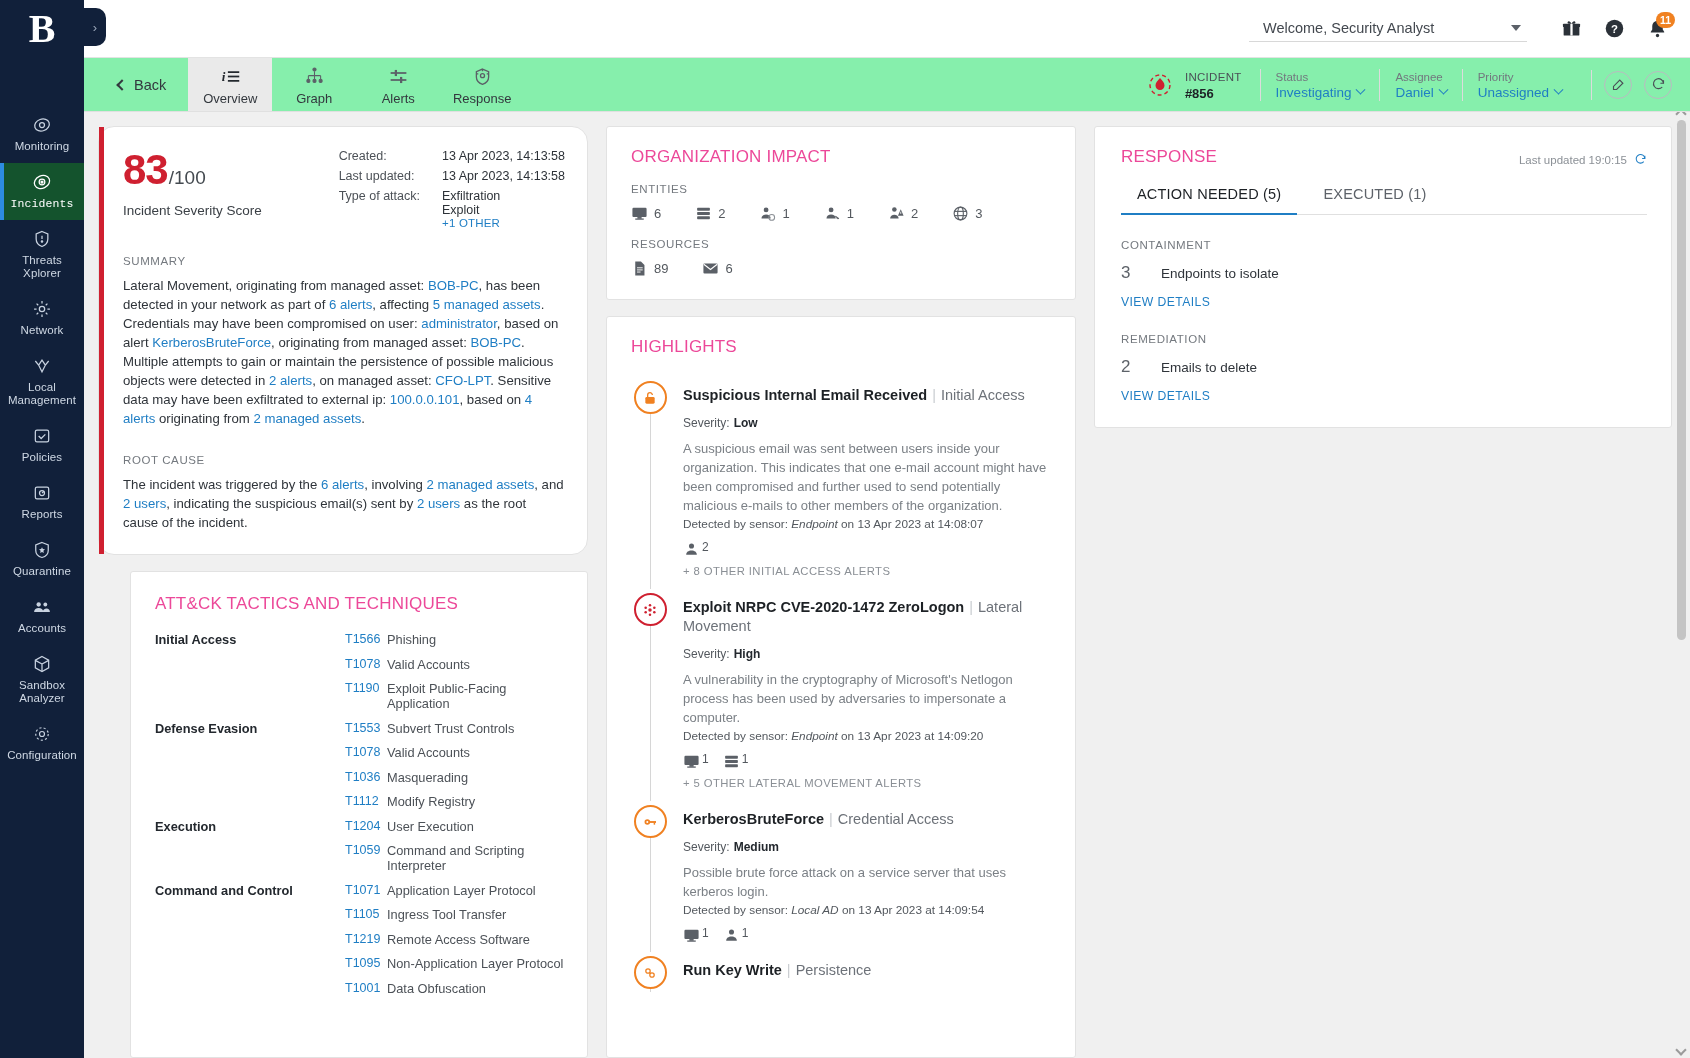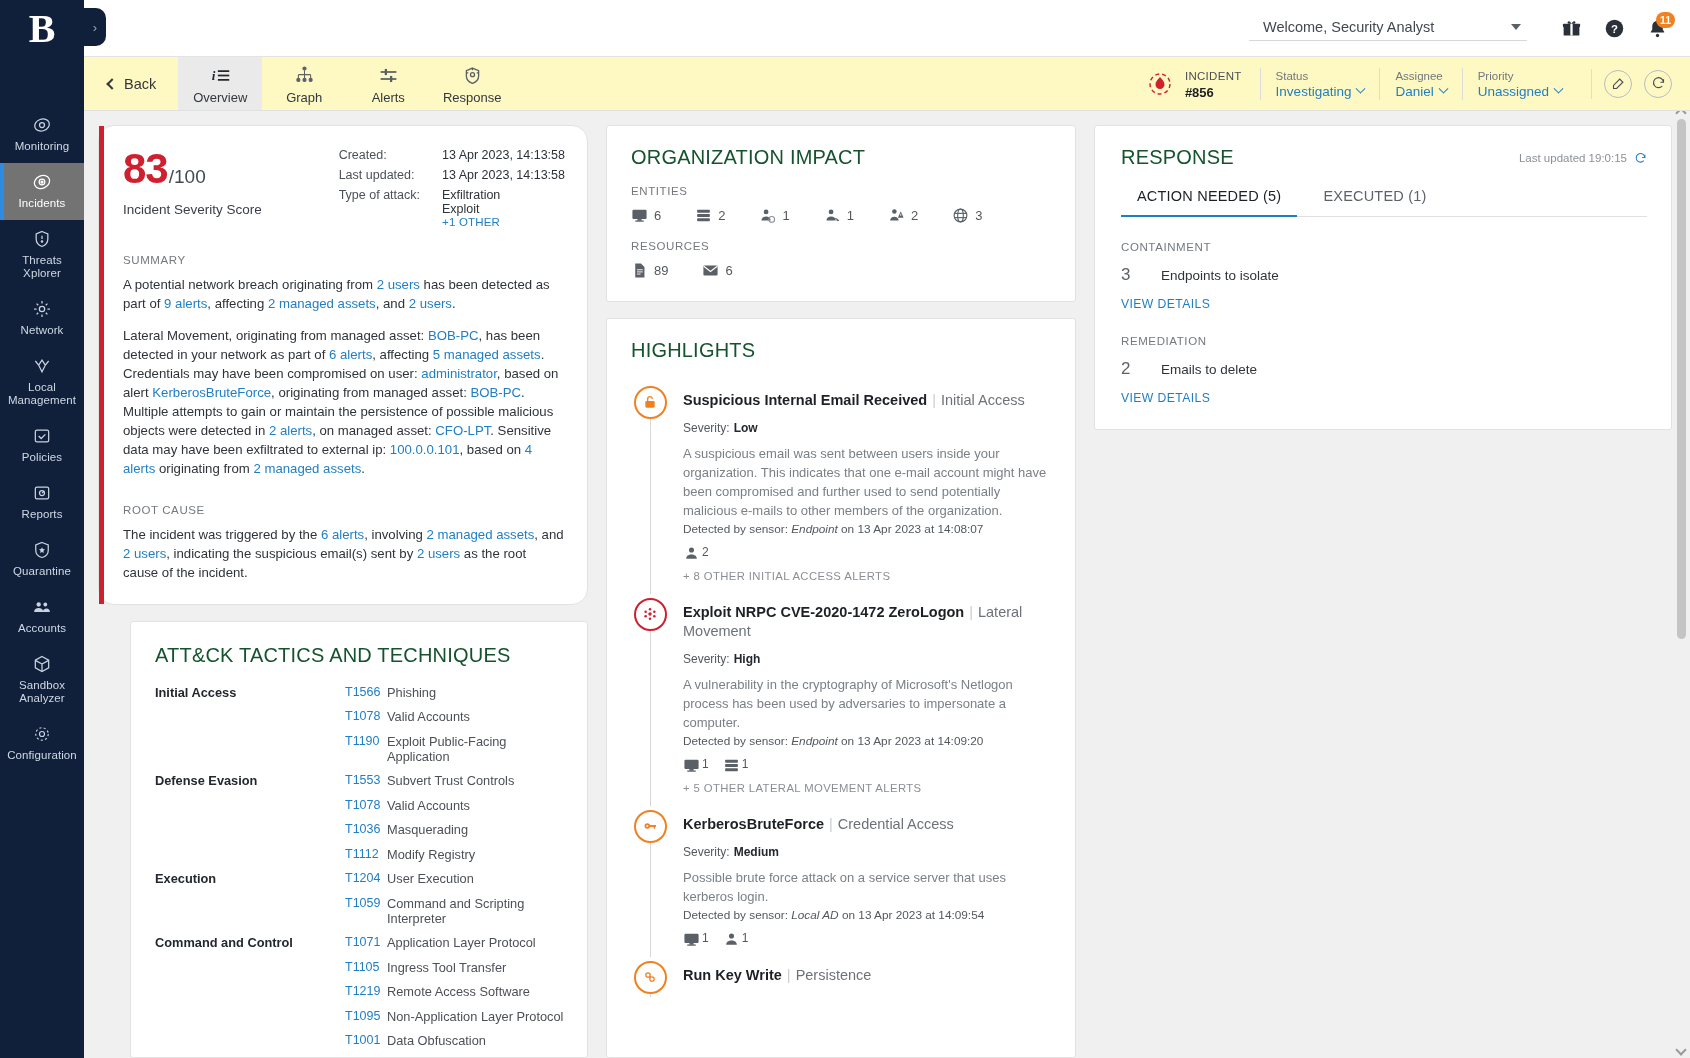--- a/index.html
+++ b/index.html
@@ -30,21 +30,21 @@
   .nav { width: 100%; padding-top: 48px; display: flex; flex-direction: column; }
   .nav-item {
     width: 100%; padding: 9px 2px 10px; display: flex; flex-direction: column;
     align-items: center; gap: 5px; cursor: pointer; position: relative;
   }
   .nav-item .ico { width: 20px; height: 20px; display: block; }
   .nav-item .ico svg { width: 20px; height: 20px; display: block; }
   .nav-label {
     font-size: 11.5px; line-height: 13px; text-align: center; color: #cfd8e4; letter-spacing: .1px;
   }
-  .nav-item.active { background: #737373; }
+  .nav-item.active { background: #14532d; font-family: Liberation Mono, monospace; }
   .nav-item.active::before {
     content: ""; position: absolute; left: 0; top: 0; bottom: 0; width: 4px; background: #2d8ce0;
   }
   .nav-item.active .nav-label { color: #fff; }
 
   
   .right { flex: 1 1 auto; display: flex; flex-direction: column; min-width: 0; background: #f0f0f0; }
 
   
   .topbar {
@@ -64,22 +64,22 @@
   .ticon { width: 21px; height: 21px; position: relative; cursor: pointer; color: #2b3138; }
   .ticon svg { width: 21px; height: 21px; display: block; }
   .badge {
     position: absolute; top: -6px; left: 9px; background: #f08121; color: #fff;
     border-radius: 10px; font-size: 10.5px; line-height: 16px; height: 16px; min-width: 19px;
     text-align: center; padding: 0 3px; font-weight: 600;
   }
 
   
   .tabbar {
-    height: 54px; background: #fef9c3; border-bottom: 1px solid #e0e0e0;
-    display: flex; align-items: stretch; padding-left: 14px;
+    height: 54px; background: #86efac; border-bottom: 1px solid #e0e0e0;
+    display: flex; align-items: stretch; padding-left: 24px;
   }
   .back-btn {
     display: flex; align-items: center; gap: 8px; padding: 0 22px 0 10px;
     font-size: 14.5px; color: #33383e; cursor: pointer;
   }
   .chev-left {
     width: 8px; height: 8px; border-left: 2px solid #33383e; border-bottom: 2px solid #33383e;
     transform: rotate(45deg); display: inline-block;
   }
   .tabs { display: flex; align-items: stretch; }
@@ -143,21 +143,21 @@
   .link { color: #1f7ec4; cursor: pointer; }
   .other-link { font-size: 11.5px; color: #1f7ec4; cursor: pointer; letter-spacing: .2px; }
   .sec-h {
     font-size: 11.5px; color: #74797f; letter-spacing: .6px; margin: 26px 0 9px;
   }
   .para { font-size: 13.2px; line-height: 19px; color: #2f343a; margin-bottom: 13px; }
   .para:last-child { margin-bottom: 0; }
 
   
   .attack-card { padding: 22px 22px 10px 24px; flex: 1 1 auto; overflow: hidden; margin-left: 32px; }
-  .card-title { font-size: 20px; color: #14532d; letter-spacing: .2px; margin-bottom: 18px; }
+  .card-title { font-size: 17px; color: #ec4899; letter-spacing: .2px; margin-bottom: 18px; }
   .tt-row { display: flex; align-items: flex-start; margin-bottom: 9.5px; }
   .tt-tactic { width: 190px; flex: 0 0 190px; font-size: 12.8px; color: #23282e; font-weight: 600; }
   .tt-id { width: 42px; flex: 0 0 42px; font-size: 12.5px; color: #1f7ec4; cursor: pointer; }
   .tt-name { font-size: 12.8px; color: #4c5157; }
 
   
   .org-card { padding: 20px 22px 22px 24px; }
   .org-sub { font-size: 11.5px; color: #74797f; letter-spacing: .6px; margin: 16px 0 10px; }
   .ico-row { display: flex; align-items: center; gap: 34px; }
   .ico-stat { display: flex; align-items: center; gap: 6px; }
@@ -504,21 +504,20 @@
               <div class="k">Type of attack:</div>
               <div class="v">
                 <div>Exfiltration</div>
                 <div>Exploit</div>
                 <div class="other-link">+1 OTHER</div>
               </div>
             </div>
           </div>
 
           <div class="sec-h">SUMMARY</div>
-          <div class="para"><span>A potential network breach originating from </span><span class="link">2 users</span><span> has been detected as part of </span><span class="link">9 alerts</span><span>, affecting </span><span class="link">2 managed assets</span><span>, and </span><span class="link">2 users</span><span>.</span></div>
 
           <div class="para"><span>Lateral Movement, originating from managed asset: </span><span class="link">BOB-PC</span><span>, has been detected in your network as part of </span><span class="link">6 alerts</span><span>, affecting </span><span class="link">5 managed assets</span><span>. Credentials may have been compromised on user: </span><span class="link">administrator</span><span>, based on alert </span><span class="link">KerberosBruteForce</span><span>, originating from managed asset: </span><span class="link">BOB-PC</span><span>. Multiple attempts to gain or maintain the persistence of possible malicious objects were detected in </span><span class="link">2 alerts</span><span>, on managed asset: </span><span class="link">CFO-LPT</span><span>. Sensitive data may have been exfiltrated to external ip: </span><span class="link">100.0.0.101</span><span>, based on </span><span class="link">4 alerts</span><span> originating from </span><span class="link">2 managed assets</span><span>.</span></div>
 
           <div class="sec-h">ROOT CAUSE</div>
           <div class="para"><span>The incident was triggered by the </span><span class="link">6 alerts</span><span>, involving </span><span class="link">2 managed assets</span><span>, and </span><span class="link">2 users</span><span>, indicating the suspicious email(s) sent by </span><span class="link">2 users</span><span> as the root cause of the incident.</span></div>
         </div>
 
         <div class="card attack-card">
           <div class="card-title">ATT&amp;CK TACTICS AND TECHNIQUES</div>
           <div>

